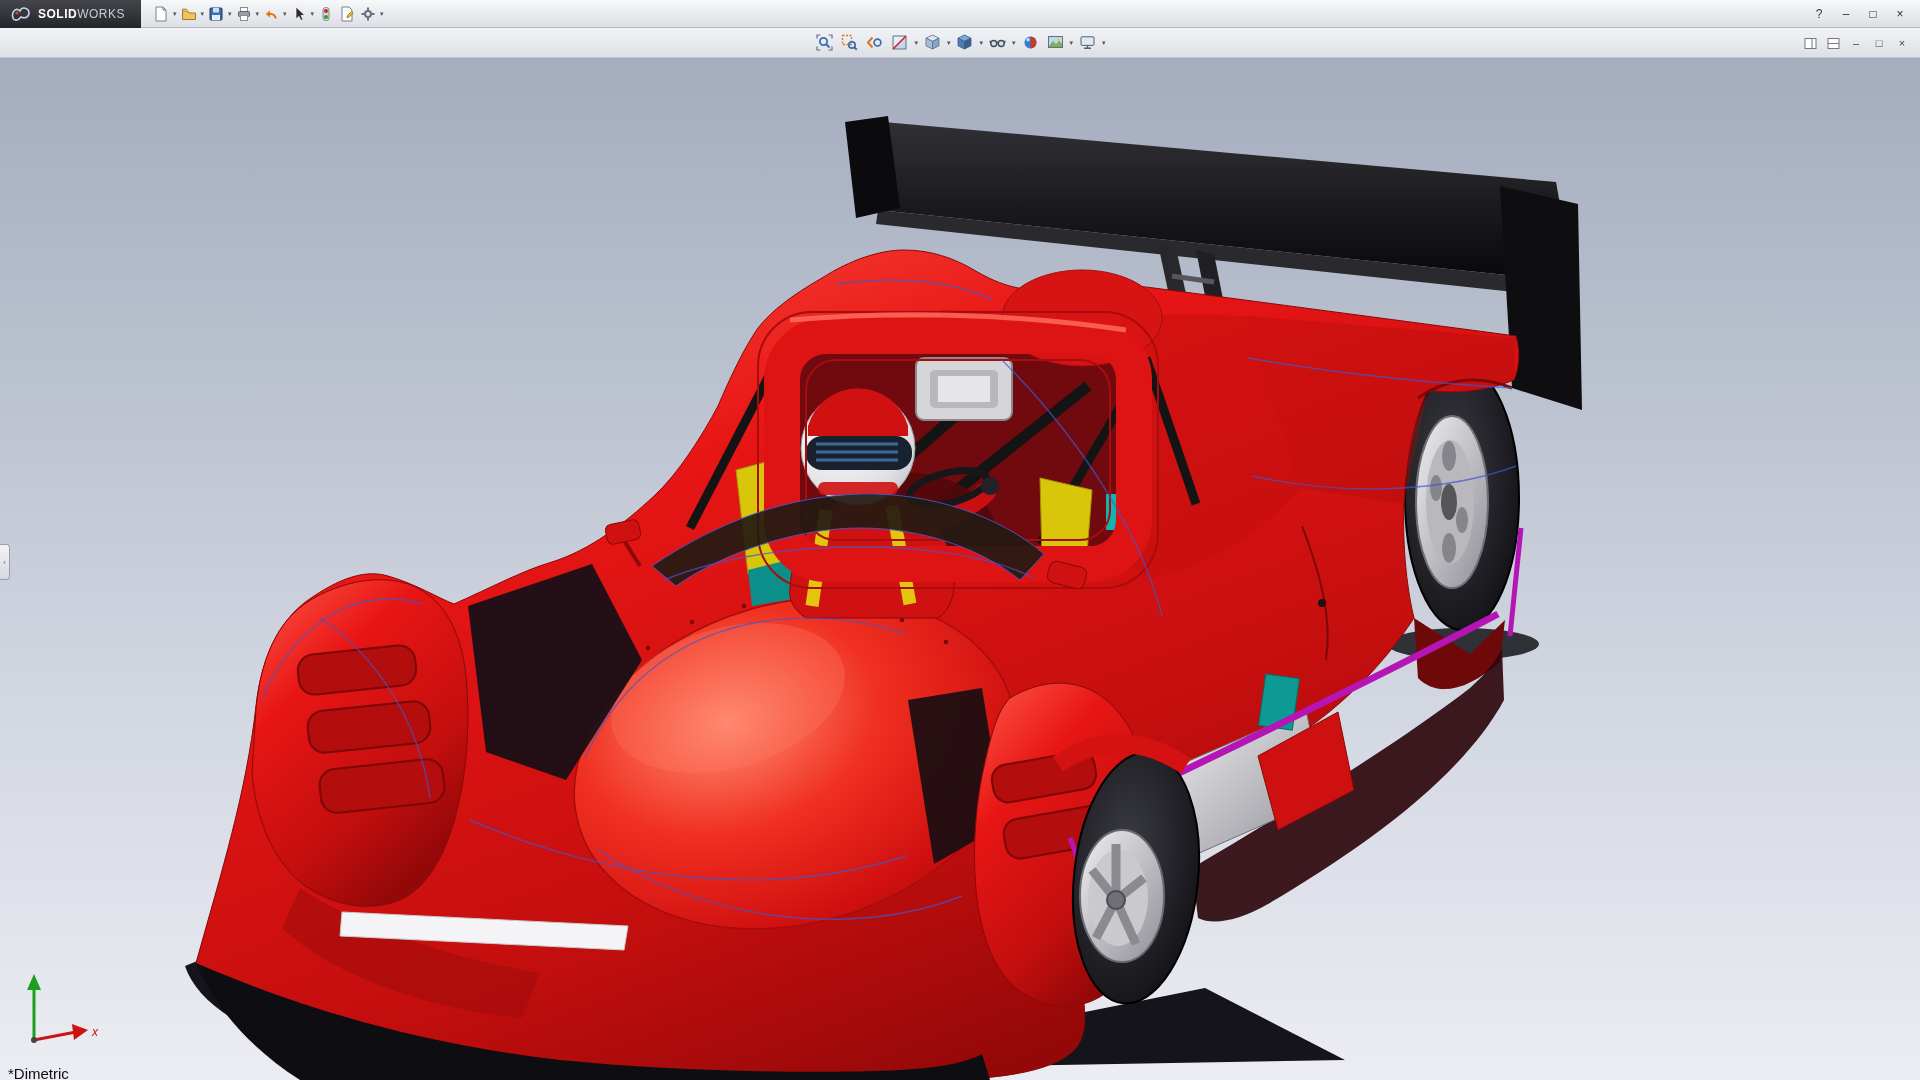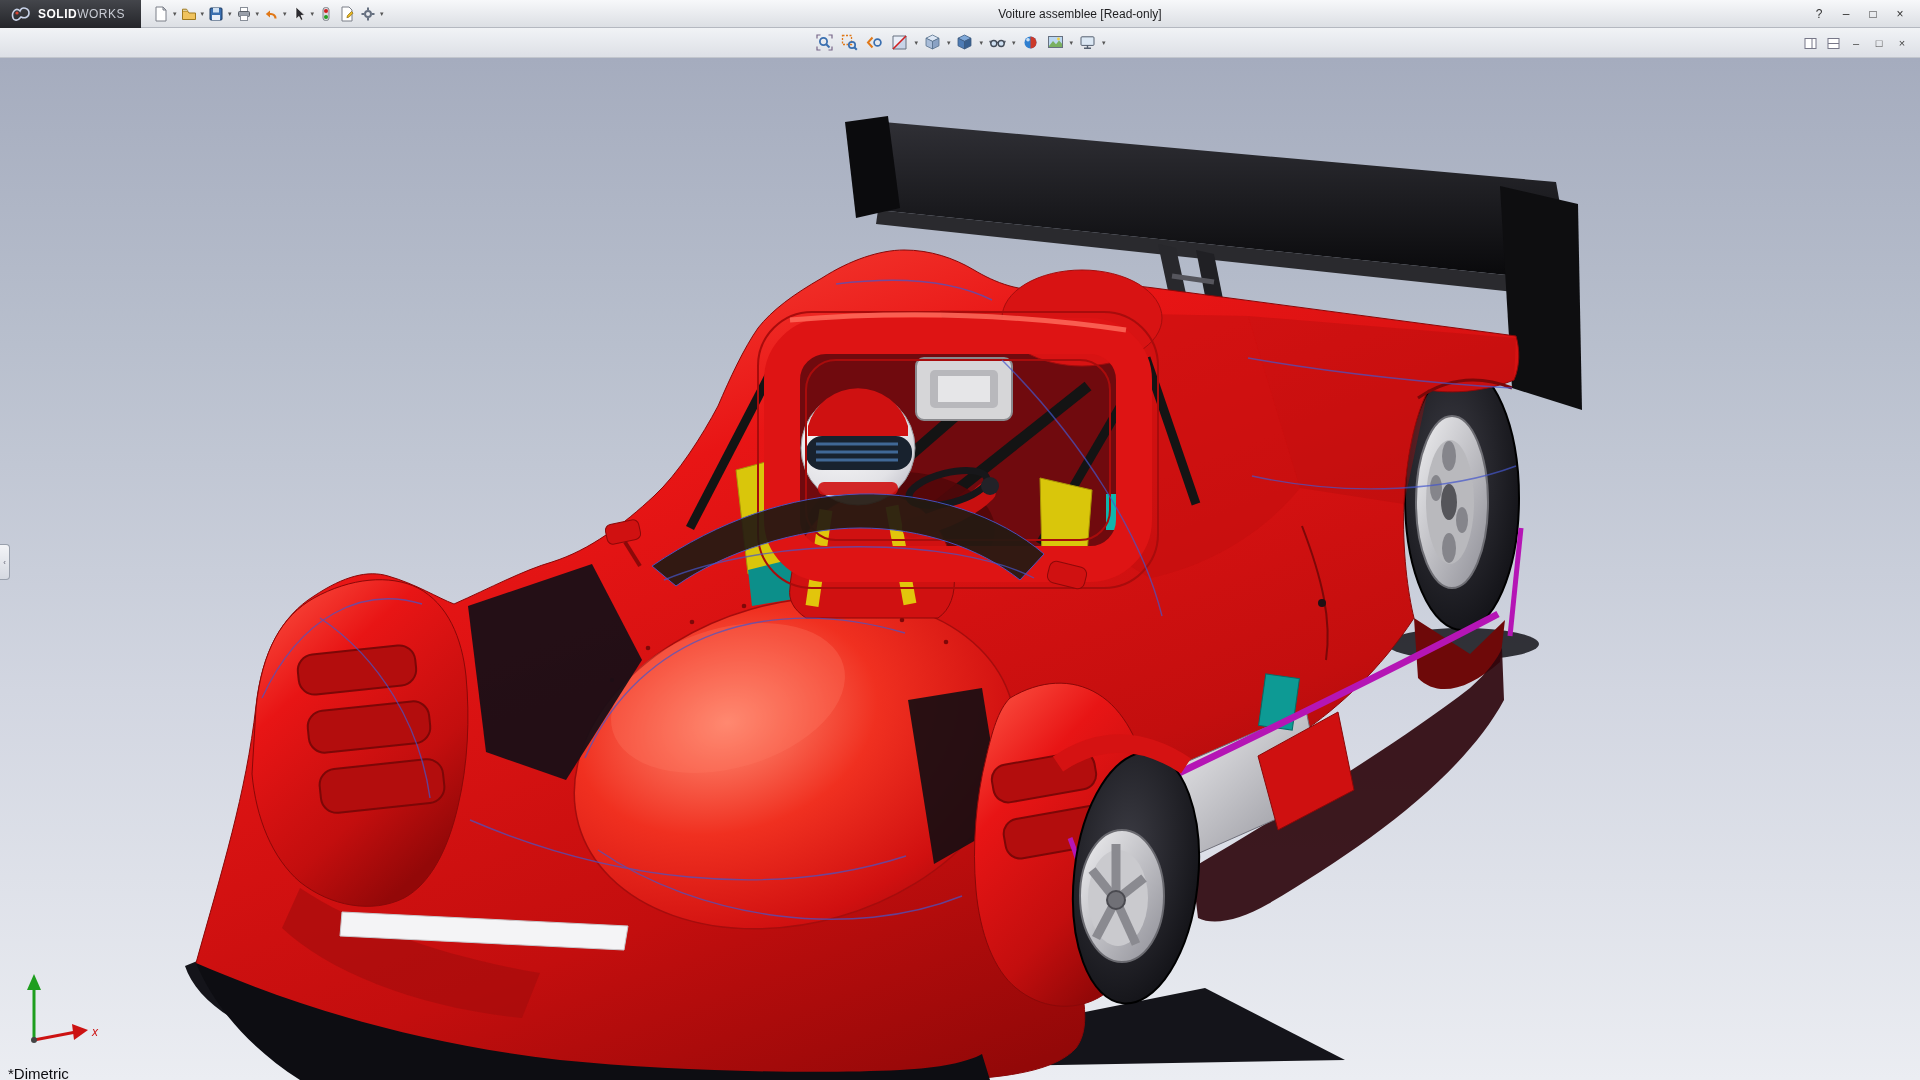--- a/index.html
+++ b/index.html
@@ -123,21 +123,20 @@
 
     <div class="mb-btn">
       <svg width="16" height="16" viewBox="0 0 16 16">
         <circle cx="8" cy="8" r="3" fill="none" stroke="#667080" stroke-width="2"></circle>
         <path d="M8,1.5 V4 M8,12 V14.5 M1.5,8 H4 M12,8 H14.5" stroke="#667080" stroke-width="2"></path>
       </svg>
     </div>
     <span class="caret">▾</span>
   </div>
 
-  <div class="title-center">Voiture assemblee [Read-only]</div>
 
   <div class="win-controls">
     <div class="win-btn">?</div>
     <div class="win-btn">–</div>
     <div class="win-btn">□</div>
     <div class="win-btn">×</div>
   </div>
 </div>
 
 <div class="viewbar">

